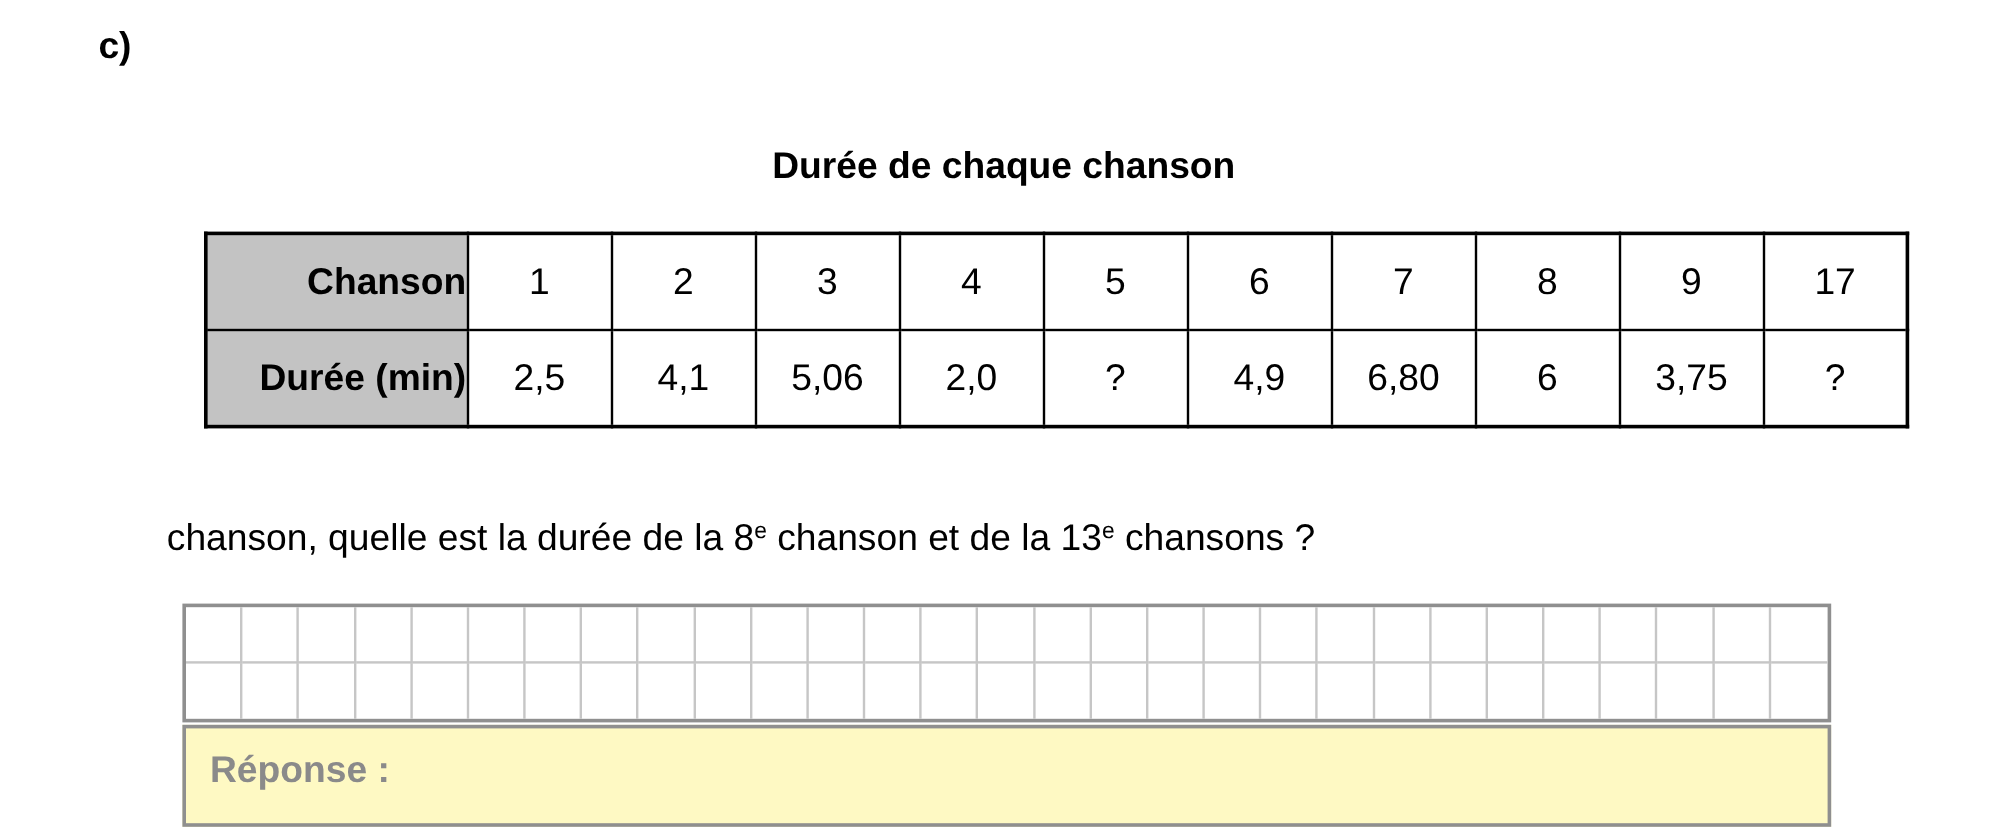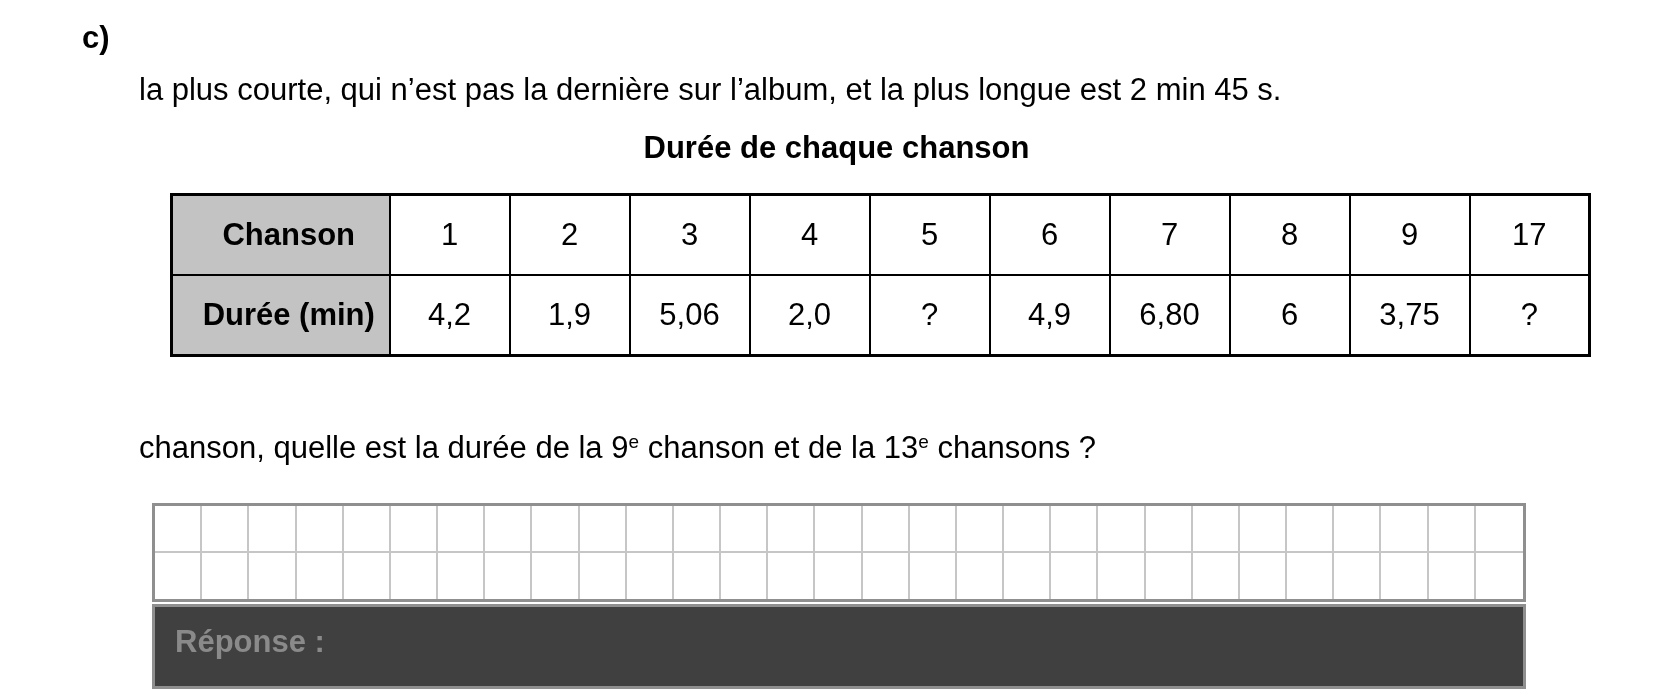--- a/index.html
+++ b/index.html
@@ -23,21 +23,21 @@
   }
   .intro .c-label{
     font-weight:bold;
     width:57px;
     flex:0 0 57px;
   }
   
   .table-title{
     position:absolute;
     left:0;
-    top:122px;
+    top:112px;
     width:1673px;
     text-align:center;
     font-weight:bold;
     font-size:31px;
     line-height:52px;
   }
   
   .duration-table{
     position:absolute;
     left:170px;
@@ -50,21 +50,21 @@
     border:2px solid #000;
     height:78px;
     font-size:31px;
     text-align:center;
     vertical-align:middle;
     padding:0;
   }
   .duration-table th{
     background:#c3c3c3;
     font-weight:bold;
-    text-align:center;
+    text-align:right;
     padding-left:16px;
   }
   
   .question{
     position:absolute;
     left:139px;
     top:370px;
     font-size:31px;
     line-height:52px;
   }
@@ -93,41 +93,40 @@
   }
   
   .reponse-box{
     position:absolute;
     left:152px;
     top:604px;
     width:1374px;
     height:85px;
     box-sizing:border-box;
     border:3px solid #8f8f8f;
-    background:#404040;
+    background:#fef9c3;
   }
   .reponse-label{
     display:block;
     padding:17px 0 0 20px;
     font-size:31px;
     font-weight:bold;
     color:#8a8a8a;
     line-height:36px;
   }
 </style>
 </head>
 <body>
 
 <div class="page">
 
   <div class="intro">
     <span class="c-label">c)</span>
     <span class="intro-lines">
       <br>
-      <span>la plus courte, qui n’est pas la dernière sur l’album, et la plus longue est 2 min 45 s.</span>
     </span>
   </div>
 
   <div class="table-title">Durée de chaque chanson</div>
 
   <table class="duration-table">
     <colgroup id="table-cols">
         <col style="width: 218px;">
         <col style="width: 120px;">
         <col style="width: 120px;">
@@ -149,37 +148,37 @@
           <td>4</td>
           <td>5</td>
           <td>6</td>
           <td>7</td>
           <td>8</td>
           <td>9</td>
           <td>17</td>
         </tr>
       <tr id="row-durations">
         <th>Durée (min)</th>
-      <td>4,2</td>
-          <td>1,9</td>
+      <td>2,5</td>
+          <td>4,1</td>
           <td>5,06</td>
           <td>2,0</td>
           <td>?</td>
           <td>4,9</td>
           <td>6,80</td>
           <td>6</td>
           <td>3,75</td>
           <td>?</td>
         </tr>
     </tbody>
   </table>
 
   <div class="question">
     <br>
-    <span><span>chanson, quelle est la durée de la 9</span><sup>e</sup><span> chanson et de la 13</span><sup>e</sup><span> chansons ?</span></span>
+    <span><span>chanson, quelle est la durée de la 8</span><sup>e</sup><span> chanson et de la 13</span><sup>e</sup><span> chansons ?</span></span>
   </div>
 
   <div class="work-grid" id="work-grid" style="grid-template-columns: repeat(29, 1fr); grid-template-rows: repeat(2, 1fr);">
       <div class="gcell"></div>
       <div class="gcell"></div>
       <div class="gcell"></div>
       <div class="gcell"></div>
       <div class="gcell"></div>
       <div class="gcell"></div>
       <div class="gcell"></div>

